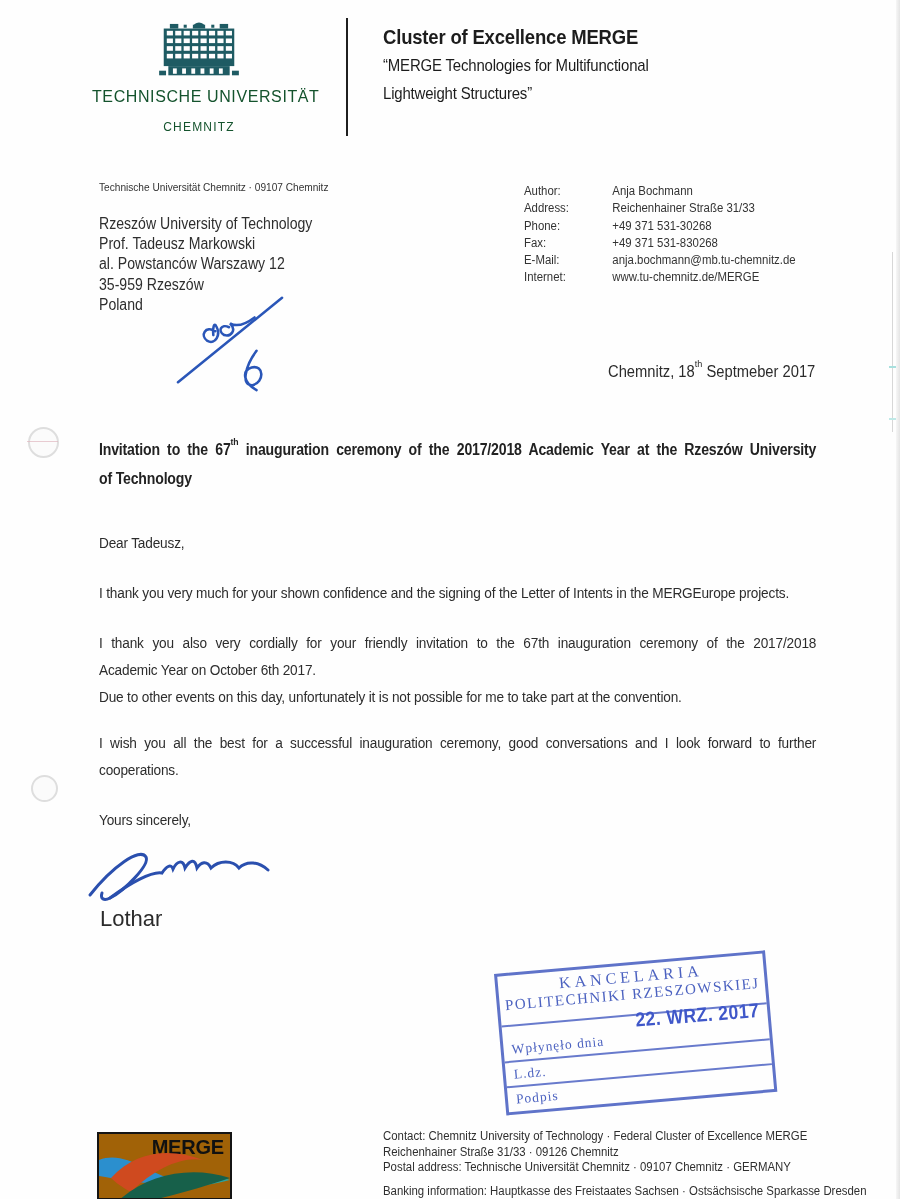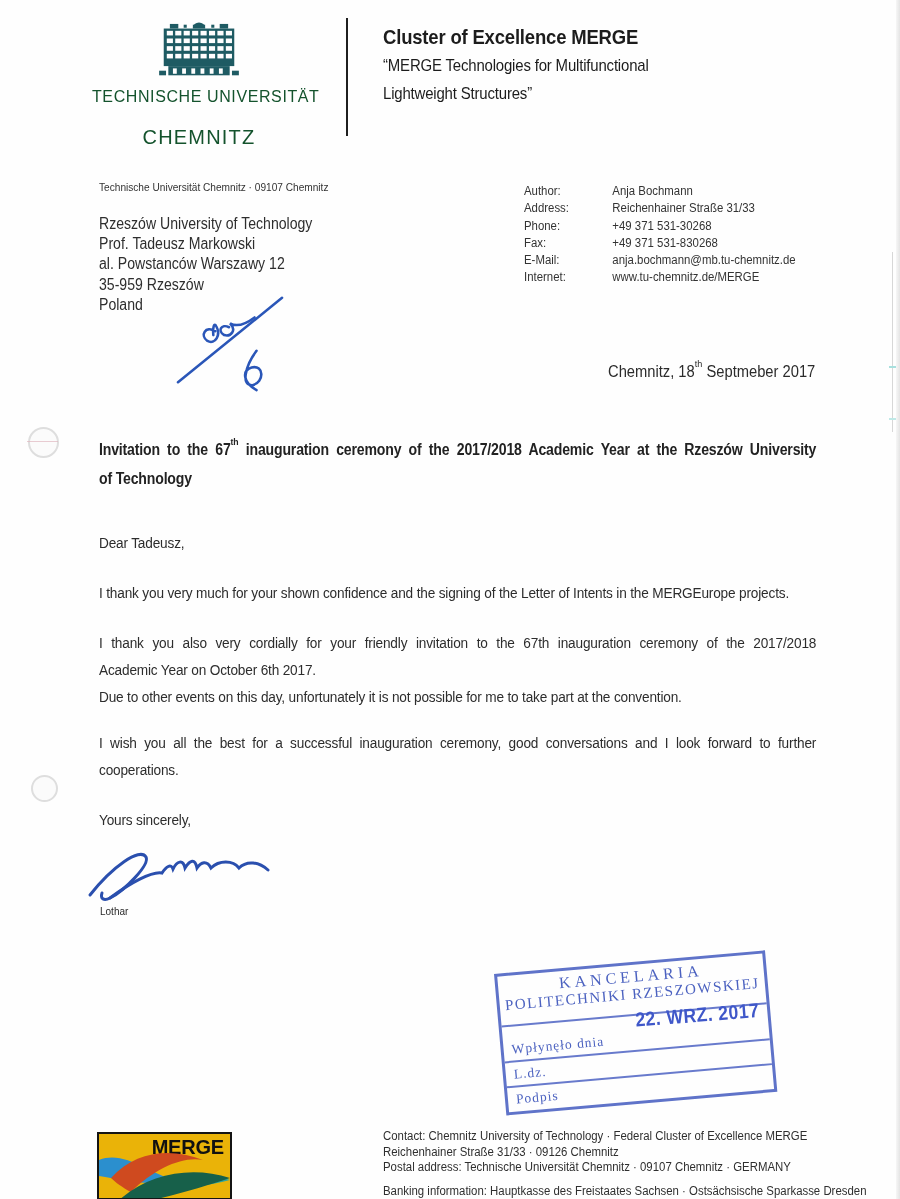--- a/index.html
+++ b/index.html
@@ -9,21 +9,21 @@
     font-family:"Liberation Sans", sans-serif; color:#2b2b2b;
   }
   .abs { position:absolute; }
   .cond { transform:scaleX(0.88); transform-origin:0 0; }
   .cond95 { transform:scaleX(0.95); transform-origin:0 0; }
   .condR { transform:scaleX(0.92); transform-origin:100% 0; }
 
   
   .logo-block { left:92px; top:20px; width:214px; text-align:center; color:#14532d; }
   .logo-name { font-size:16px; letter-spacing:0.6px; margin-top:4px; white-space:nowrap; }
-  .logo-city { font-size:20px; letter-spacing:1.2px; margin-top:20px; }
+  .logo-city { font-size:12px; letter-spacing:1.2px; margin-top:14px; }
   .divider { left:346px; top:18px; width:2px; height:118px; background:#1f1f1f; }
   .cluster { left:383px; top:22px; width:520px; color:#1c1c1c; }
   .cluster-title { font-size:21px; line-height:30px; font-weight:700; letter-spacing:-0.2px; }
   .cluster-sub { font-size:17px; line-height:28px; letter-spacing:-0.2px; }
 
   
   .sender { left:99px; top:181px; font-size:11.5px; color:#333; white-space:nowrap; }
   .recipient { left:99px; top:214px; font-size:16px; line-height:20.2px; color:#2e2e2e; }
   .recipient div { white-space:nowrap; }
   .contact { left:524px; top:183px; font-size:12px; line-height:17.3px; color:#333; }
@@ -54,21 +54,21 @@
   .stamp-row2 { height:34px; } .stamp-row2 span { position:absolute; bottom:3px; left:8px; }
   .stamp-row3 { height:23px; line-height:23px; }
   .stamp-row4 { height:24px; line-height:24px; }
   .stamp-date { position:absolute; right:8px; top:-6px;
                 font-family:"Liberation Sans", sans-serif; font-weight:700;
                 font-size:20px; letter-spacing:0.5px; color:#2f49c5;
                 transform:scaleX(0.88) rotate(0.5deg); transform-origin:100% 0; white-space:nowrap; }
 
   
   .merge-box { left:97px; top:1132px; width:131px; height:64px;
-               border:2.5px solid #141414; background:#eab308; overflow:hidden; }
+               border:2.5px solid #141414; background:#a16207; overflow:hidden; }
   .merge-word { position:absolute; right:6px; top:2px; font-weight:700;
                 font-size:20px; letter-spacing:-0.2px; color:#111; }
   .footer-text { left:383px; top:1129px; width:560px; font-size:12px;
                  line-height:15.5px; color:#2f2f2f; }
   .footer-text div { white-space:nowrap; }
   .footer-gap { height:8px; }
 
   
   .hole { border-radius:50%; border:2px solid #dedede; background:#fbfbfb; }
   .hole1 { left:28px; top:427px; width:27px; height:27px; }
@@ -225,21 +225,21 @@
   </div>
 
   <div class="abs bodyblk cond" style="top:806px;">Yours sincerely,</div>
 
   <svg class="abs" style="left:86px; top:843px;" width="205" height="62" viewBox="0 0 205 62">
     <g fill="none" stroke="#2a4fae" stroke-width="3" stroke-linecap="round">
       <path d="M4 52 C 26 24 54 4 60 14 C 64 22 38 48 24 55 C 18 58 14 56 16 50"></path>
       <path d="M24 55 C 44 40 66 28 76 30 C 80 24 85 20 87 26 C 91 18 97 16 99 25 C 104 17 109 15 111 25 C 115 19 121 17 125 25 C 133 17 147 17 153 25 C 161 17 173 19 182 27"></path>
     </g>
   </svg>
-  <div class="abs" style="left:100px; top:906px; font-size:10px;">Lothar</div>
+  <div class="abs" style="left:100px; top:906px; font-size:22px;">Lothar</div>
 
   <div class="abs stamp">
     <div class="stamp-head">
       <div class="stamp-h1">KANCELARIA</div>
       <div class="stamp-h2">POLITECHNIKI RZESZOWSKIEJ</div>
     </div>
     <div class="stamp-row stamp-row2">
       <span>Wpłynęło dnia</span>
       <div class="stamp-date">22. WRZ. 2017</div>
     </div>

